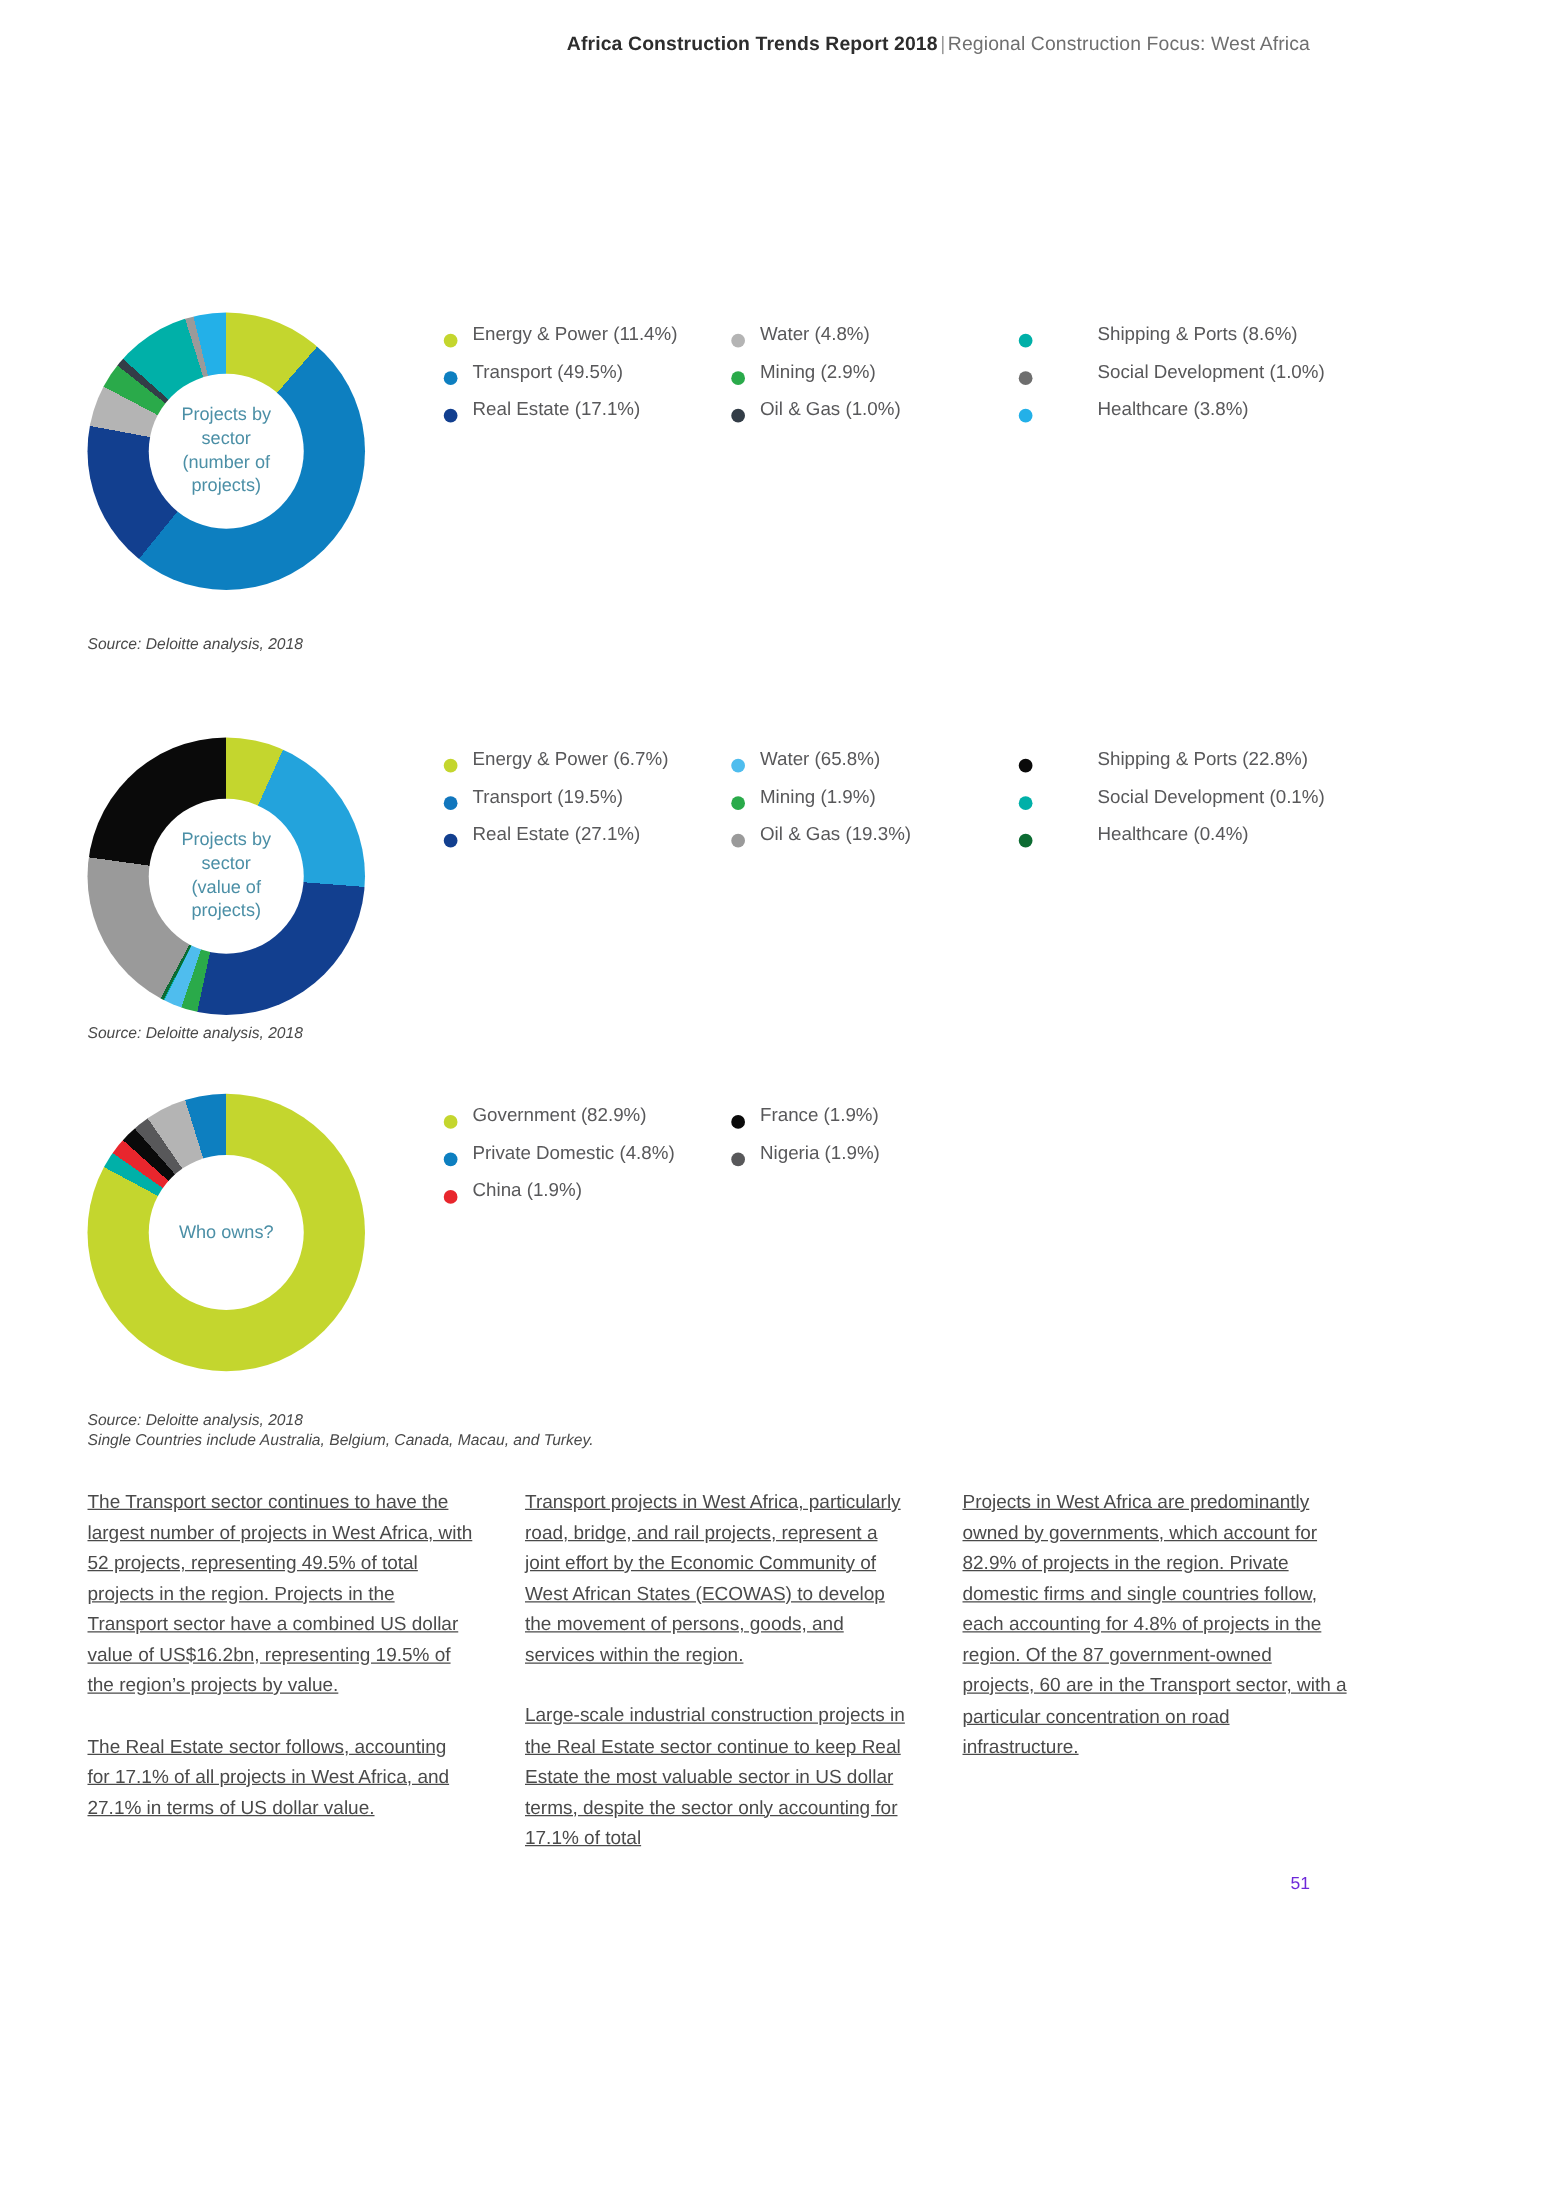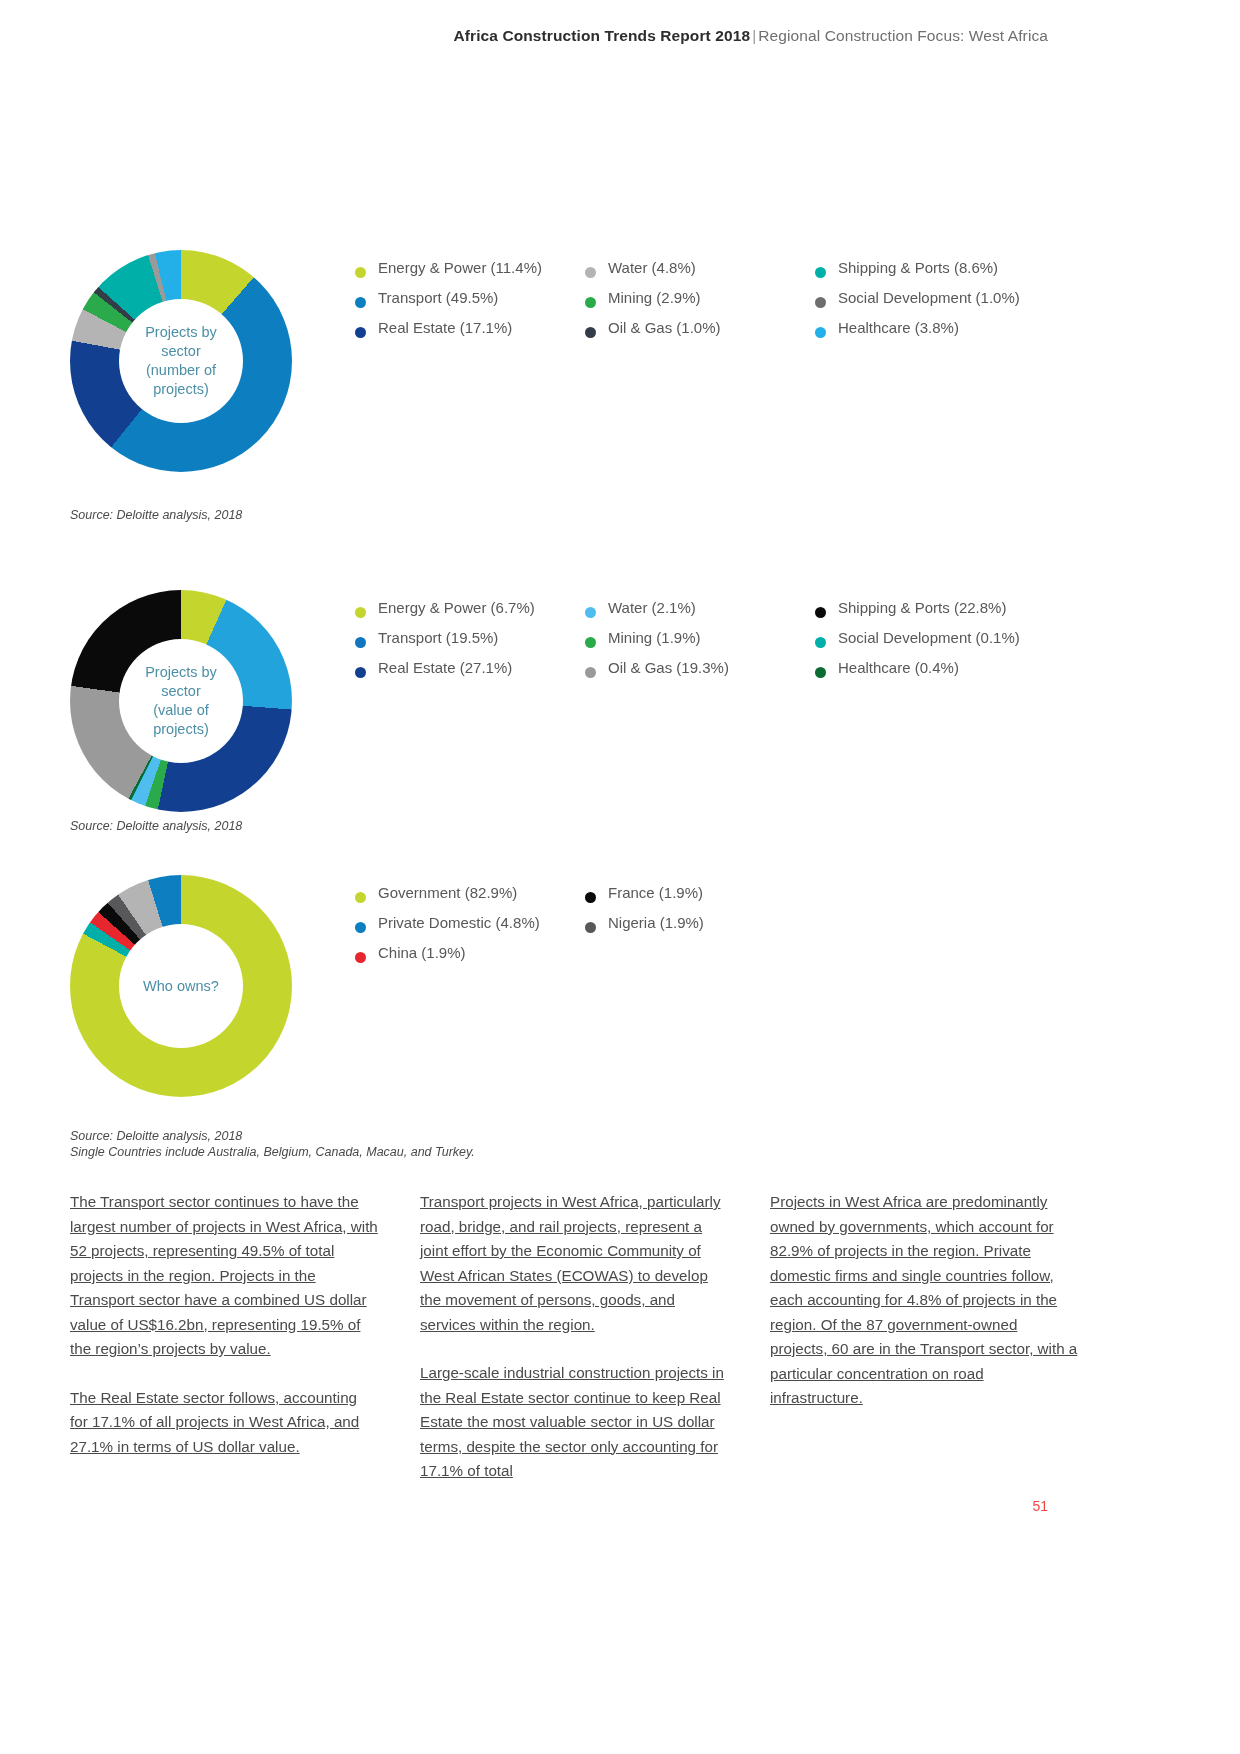--- a/index.html
+++ b/index.html
@@ -108,21 +108,21 @@
   }
   .legend-item .dot {
     width: 11px;
     height: 11px;
     border-radius: 50%;
     margin-right: 12px;
     flex: none;
   }
   .col-a { width: 230px; }
   .col-b { width: 230px; }
-  .col-c { width: 260px; }
+  .col-c { width: 260px; gap: 40px; }
 
   
   .source {
     position: absolute;
     left: 70px;
     font-style: italic;
     font-size: 12.5px;
     line-height: 16px;
     color: #4a4a4a;
   }
@@ -149,21 +149,21 @@
     margin: 0 0 24px 0;
     text-decoration: underline;
   }
   .text-col p:last-child { margin-bottom: 0; }
 
   .page-number {
     position: absolute;
     right: 192px;
     top: 1498px;
     font-size: 14px;
-    color: #ef4444;
+    color: #6d28d9;
   }
 </style>
 </head>
 <body>
 
 <div class="page">
 
   <div class="header">
     <span class="bold">Africa Construction Trends Report 2018</span><span class="sep">|</span><span class="light">Regional Construction Focus: West Africa</span>
   </div>
@@ -239,21 +239,21 @@
       </div>
     </div>
     <div class="legend">
       <div class="legend-row">
         <div class="legend-item col-a">
           <span class="dot" id="d2-0" style="background: rgb(196, 214, 46);"></span>
           <span>Energy &amp; Power (6.7%)</span>
         </div>
         <div class="legend-item col-b">
           <span class="dot" id="d2-1" style="background: rgb(79, 189, 238);"></span>
-          <span>Water (2.1%)</span>
+          <span>Water (65.8%)</span>
         </div>
         <div class="legend-item col-c">
           <span class="dot" id="d2-2" style="background: rgb(10, 10, 10);"></span>
           <span>Shipping &amp; Ports (22.8%)</span>
         </div>
       </div>
       <div class="legend-row">
         <div class="legend-item col-a">
           <span class="dot" id="d2-3" style="background: rgb(17, 118, 189);"></span>
           <span>Transport (19.5%)</span>

